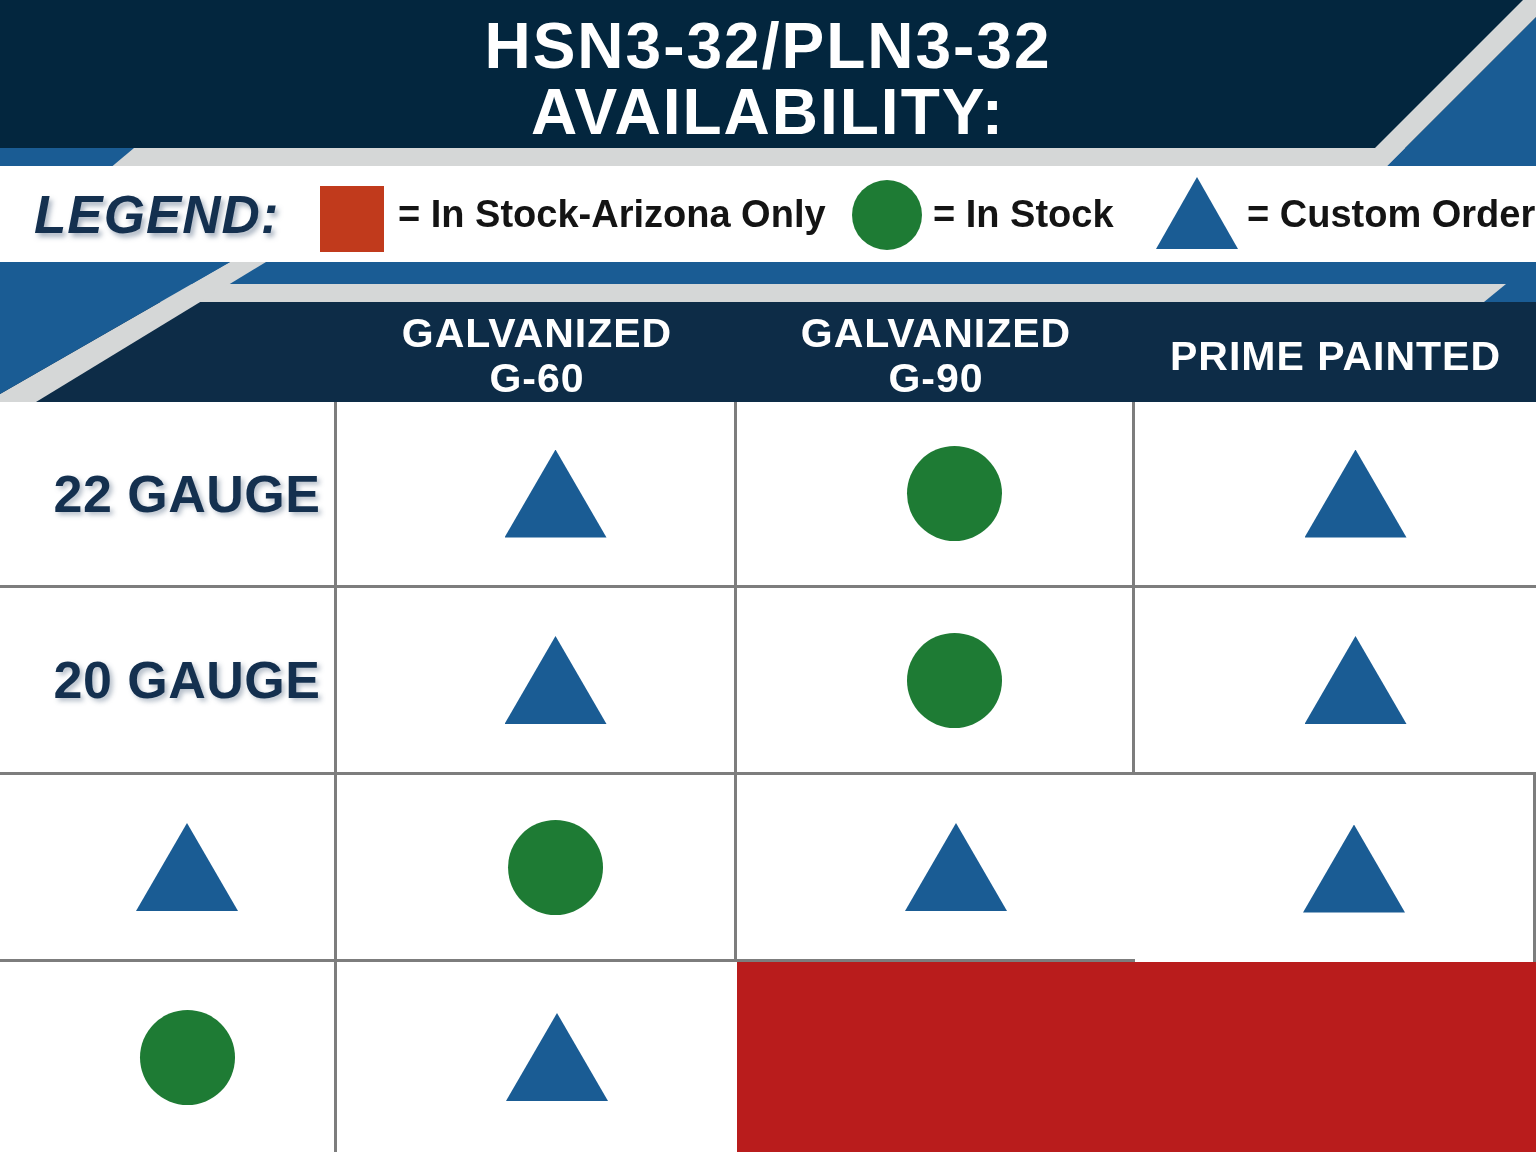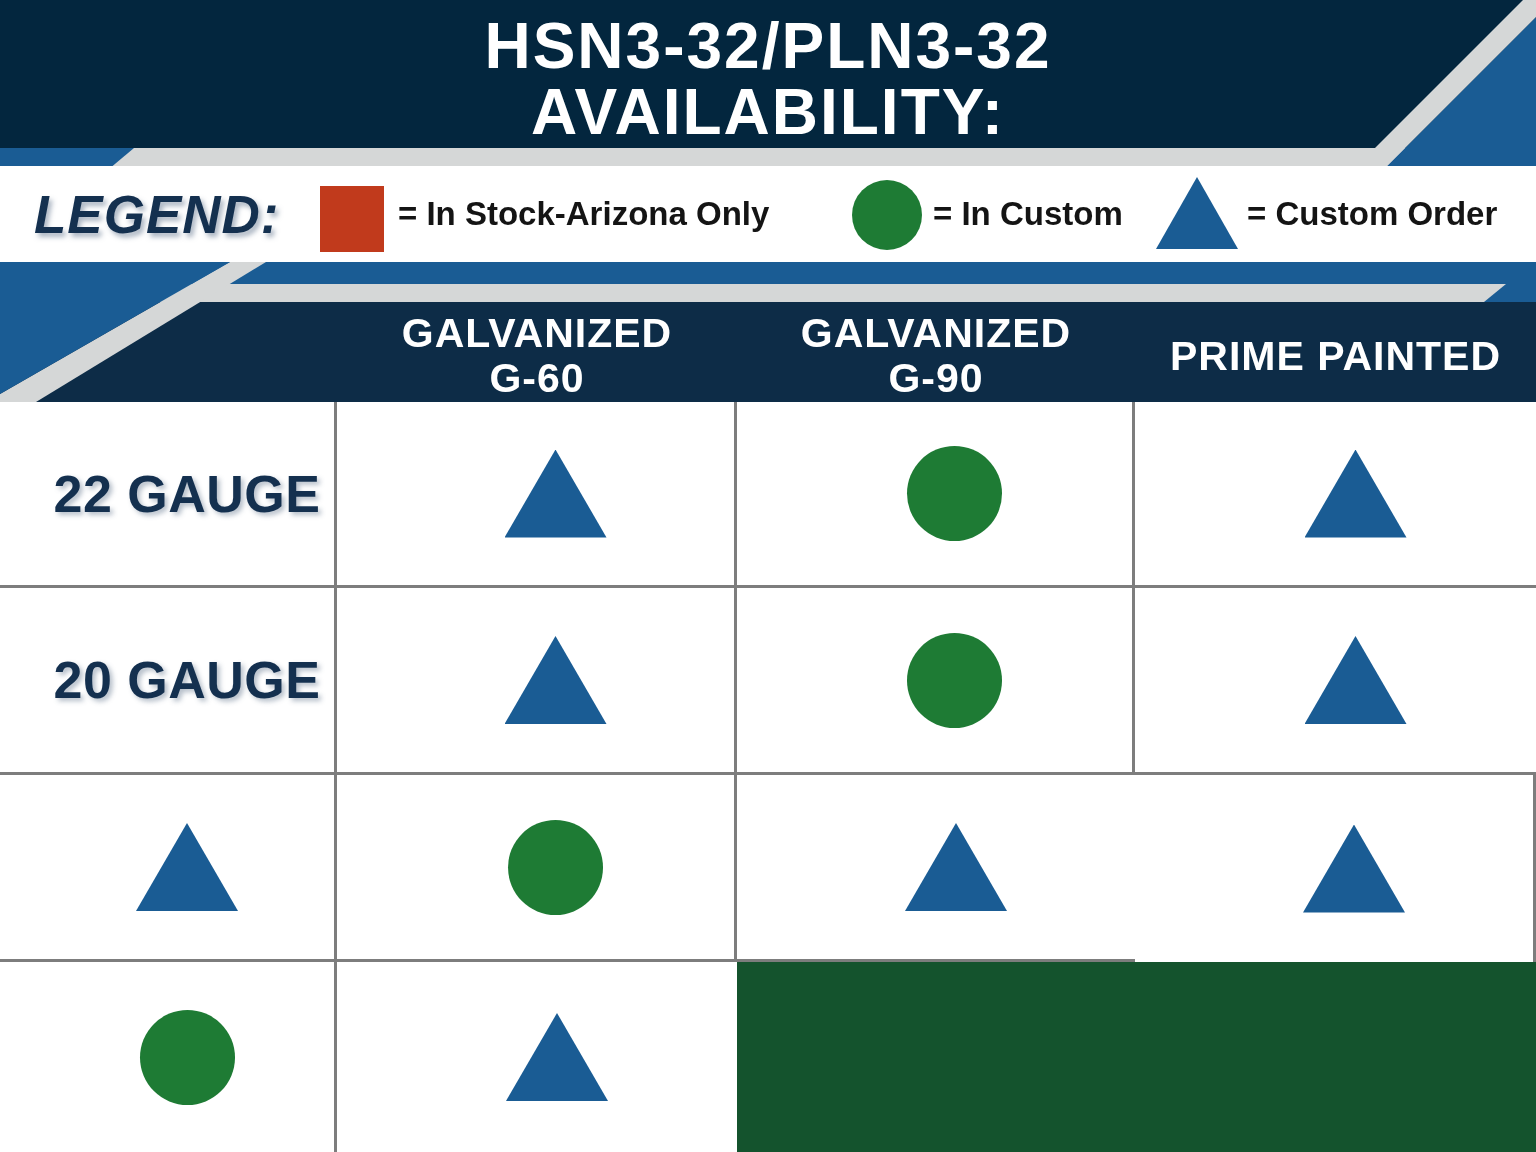--- a/index.html
+++ b/index.html
@@ -1,37 +1,37 @@
 <!DOCTYPE html>
 <html style="--navy: #03263e; --band-navy: #0d2c47; --accent-blue: #1a5c94; --stripe-gray: #d5d7d7; --swatch-red: #c13a1c; --swatch-green: #1e7b34; --grid-gray: #7d7d7d; --label-navy: #14304f;"><head>
 <meta charset="utf-8">
 <style>
   html,body{margin:0;padding:0;background:#ffffff;}
   body{font-family:"Liberation Sans", sans-serif;}
-  .stage{position:relative;width:1536px;height:1152px;overflow:hidden;background:#14532d;}
+  .stage{position:relative;width:1536px;height:1152px;overflow:hidden;background:#b91c1c;}
 
   
   .banner{position:absolute;top:0;left:0;width:1536px;height:166px;overflow:hidden;}
   .banner-navy{position:absolute;top:0;left:0;right:0;height:148px;background:var(--navy,#03263e);}
   .banner-strip-gray{position:absolute;top:148px;left:0;right:0;height:18px;background:var(--stripe-gray,#d5d7d7);}
   .banner-strip-blue{position:absolute;top:148px;left:0;width:134px;height:18px;background:var(--accent-blue,#1a5c94);
     clip-path:polygon(0 0,100% 0,84% 100%,0 100%);}
   .banner-corner-blue{position:absolute;top:0;left:0;width:1536px;height:166px;background:var(--accent-blue,#1a5c94);
     clip-path:polygon(1553px 0,1900px 0,1900px 166px,1387px 166px);}
   .banner-corner-stripe{position:absolute;top:0;left:0;width:1536px;height:166px;background:var(--stripe-gray,#d5d7d7);
     clip-path:polygon(1523px 0,1553px 0,1387px 166px,1357px 166px);}
   .banner-title{position:absolute;top:13px;left:0;width:100%;text-align:center;color:#fff;
     font-weight:bold;font-size:64px;line-height:66px;letter-spacing:2px;}
 
   
   .legend{position:absolute;top:166px;left:0;width:1536px;height:96px;background:#fff;}
   .legend-title{position:absolute;left:34px;top:50%;transform:translateY(-50%);
     font-size:53px;font-weight:bold;font-style:italic;color:var(--label-navy,#14304f);
     letter-spacing:1px;text-shadow:3px 4px 5px rgba(90,110,135,.5);}
-  .legend-label{position:absolute;top:50%;transform:translateY(-50%);font-size:33px;font-weight:bold;
+  .legend-label{position:absolute;top:50%;transform:translateY(-50%);font-size:38px;font-weight:bold;
     color:#141414;white-space:nowrap;}
   .lbl-az{left:398px;} .lbl-is{left:933px;} .lbl-co{left:1247px;}
   .sw{position:absolute;}
   .sw-square{left:320px;top:20px;width:64px;height:66px;background:var(--swatch-red,#c13a1c);}
   .sw-circle{left:852px;top:14px;width:70px;height:70px;border-radius:50%;background:var(--swatch-green,#1e7b34);}
   .sw-triangle{left:1156px;top:11px;width:82px;height:72px;background:var(--accent-blue,#1a5c94);
     clip-path:polygon(50% 0,0 100%,100% 100%);}
 
   
   .band{position:absolute;top:262px;left:0;width:1536px;height:164px;overflow:hidden;}
@@ -77,21 +77,21 @@
       <div>HSN3-32/PLN3-32</div>
       <div>AVAILABILITY:</div>
     </div>
   </header>
 
   <section class="legend">
     <span class="legend-title">LEGEND:</span>
     <span class="sw sw-square"></span>
     <span class="legend-label lbl-az">= In Stock-Arizona Only</span>
     <span class="sw sw-circle"></span>
-    <span class="legend-label lbl-is">= In Custom</span>
+    <span class="legend-label lbl-is">= In Stock</span>
     <span class="sw sw-triangle"></span>
     <span class="legend-label lbl-co">= Custom Order</span>
   </section>
 
   <div class="band">
     <div class="band-navy"></div>
     <div class="band-bluebar"></div>
     <div class="band-graybar-end"></div>
     <div class="band-graybar"></div>
     <div class="band-corner-stripe"></div>

